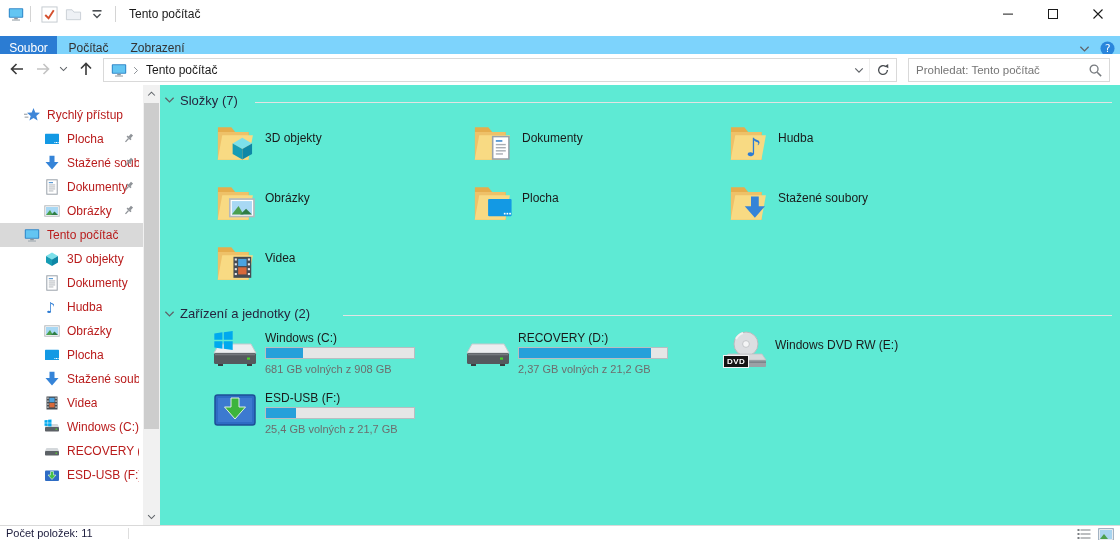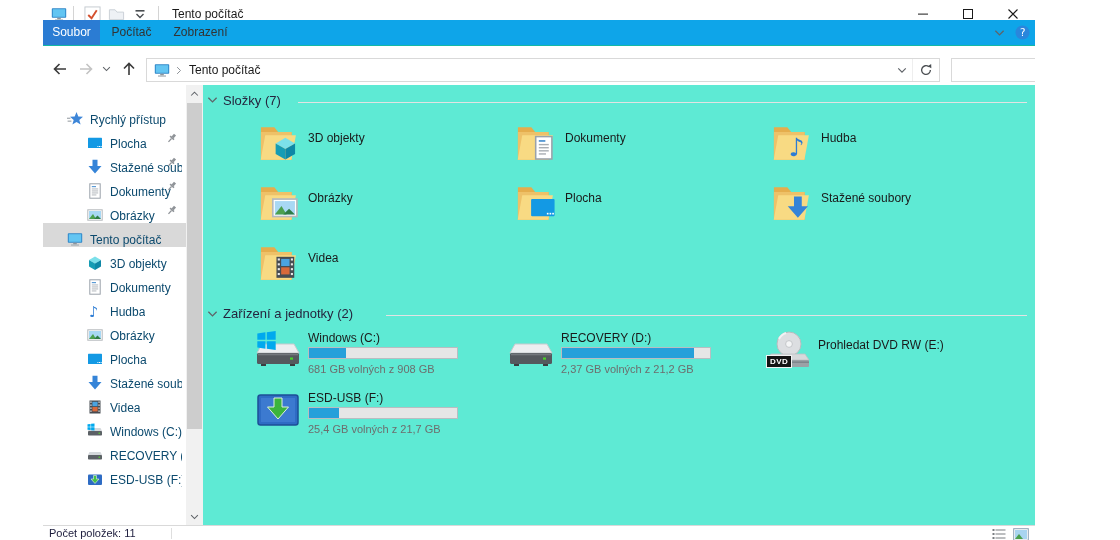--- a/index.html
+++ b/index.html
@@ -1,31 +1,31 @@
 <!DOCTYPE html>
 <html><head>
 <meta charset="utf-8">
 <style>
   html,body{margin:0;padding:0;background:#fff;}
-  .window{position:relative;width:992px;height:540px;background:#fff;
-          font-family:"Liberation Sans",sans-serif;overflow:hidden;color:#1a1a1a;margin-left:43px;}
+  .window{position:relative;width:1120px;height:540px;background:#fff;
+          font-family:"Liberation Sans",sans-serif;overflow:hidden;color:#1a1a1a;}
   button{font-family:inherit;}
   svg{display:block;}
 
   
   .titlebar{position:absolute;left:0;top:0;right:0;height:28px;display:flex;align-items:center;background:#fff;}
   .app-icon{margin-left:8px;}
   .qat-sep{width:1px;height:16px;background:#d4d4d4;margin:0 6px;}
   .qbtn{width:24px;height:24px;display:flex;align-items:center;justify-content:center;background:none;border:none;padding:0;}
   .title{font-size:12px;color:#1a1a1a;margin-left:7px;white-space:nowrap;}
   .wincontrols{position:absolute;right:0;top:0;height:28px;display:flex;}
   .wbtn{width:45px;height:28px;display:flex;align-items:center;justify-content:center;border:none;background:none;padding:0;}
 
   
-  .ribbon{position:absolute;top:20px;left:0;right:0;height:25px;border-bottom:1px solid #14b8a6;display:flex;background:#0ea5e9;}
+  .ribbon{position:absolute;top:36px;left:0;right:0;height:25px;border-bottom:1px solid #14b8a6;display:flex;background:#7dd3fc;}
   .rtab{font-size:12px;line-height:25px;text-align:center;color:#333;background:none;border:none;padding:0;}
   .rtab.active{background:#2b7cd3;color:#fff;}
   .tw1{width:57px}.tw2{width:63px}.tw3{width:75px}
   .ribbon-right{margin-left:auto;display:flex;align-items:center;gap:10px;padding-right:5px;}
   .rbtn{background:none;border:none;padding:0;display:flex;align-items:center;}
 
   
   .toolbar{position:absolute;top:54px;left:0;right:0;height:31px;border-bottom:1px solid #ececec;background:#fff;}
   .tbtn{position:absolute;background:none;border:none;padding:0;}
   .addr{position:absolute;left:103px;top:4px;width:794px;height:24px;border:1px solid #d9d9d9;
@@ -38,21 +38,21 @@
   .addr-div{width:1px;height:22px;background:#eeeeee;}
   .addr-refresh{width:26px;height:100%;display:flex;align-items:center;justify-content:center;background:none;border:none;padding:0;}
   .search{position:absolute;left:908px;top:4px;width:202px;height:24px;border:1px solid #d9d9d9;box-sizing:border-box;background:#fff;}
   .search input{width:168px;height:20px;border:none;outline:none;font-size:11.5px;color:#6a6a6a;
                 padding:1px 0 0 7px;font-family:inherit;background:transparent;}
   .search .sic{position:absolute;right:6px;top:4px;}
 
   
   .body{position:absolute;top:85px;left:0;right:0;bottom:15px;background:#fff;}
   .sidebar{position:absolute;left:0;top:0;bottom:0;width:143px;padding-top:18px;box-sizing:border-box;overflow:hidden;}
-  .srow{position:relative;height:24px;display:flex;align-items:flex-end;font-size:12px;color:#0c4a6e;cursor:default;white-space:nowrap;}
+  .srow{position:relative;height:24px;display:flex;align-items:center;font-size:12px;color:#b91c1c;cursor:default;white-space:nowrap;}
   .srow .sic{width:16px;height:16px;margin-right:7px;flex:none;}
   .root .sic{margin-left:24px;}
   .child .sic{margin-left:44px;}
   .selected{background:#d9d9d9;}
   .slabel{overflow:hidden;max-width:72px;text-overflow:clip;}
   .root .slabel{max-width:92px;}
   .pin{position:absolute;right:8px;top:6px;}
 
   .vscroll{position:absolute;left:143px;top:0;bottom:0;width:17px;background:#f1f1f1;}
   .sarrow{position:absolute;left:0;width:17px;height:17px;background:#f1f1f1;border:none;padding:0;
@@ -363,20 +363,21 @@
         <div class="addr-div"></div>
         <button class="addr-refresh">
           <svg width="14" height="14">
               <use href="#sym-refresh"></use>
             </svg>
         </button>
       </div>
     </div>
 
     <div class="search">
+      <input type="text" placeholder="Prohledat: Tento počítač" style="">
       <svg class="sic" width="15" height="15">
           <use href="#sym-search"></use>
         </svg>
     </div>
   </div>
 
   <div class="body">
 
     <div class="sidebar">
       <div class="srow root">
@@ -595,21 +596,21 @@
           <div class="dbar-fill" style="width: 89%;"></div>
         </div>
         <span class="dcap">2,37 GB volných z 21,2 GB</span>
       </div>
 
       <div class="dtile" style="left:560px;top:243px">
         <svg class="dicon" width="46" height="40" viewBox="0 0 46 40">
           <use href="#sym-dvddrive"></use>
           </svg>
         <span class="dvd-badge">DVD</span>
-        <span class="dlabel solo">Prohledat DVD RW (E:)</span>
+        <span class="dlabel solo">Windows DVD RW (E:)</span>
       </div>
 
       <div class="dtile" style="left:50px;top:303px">
         <svg class="dicon" width="46" height="40" viewBox="0 0 46 40">
           <use href="#sym-esd"></use>
           </svg>
         <span class="dlabel">ESD-USB (F:)</span>
         <div class="dbar">
           <div class="dbar-fill" style="width: 20%;"></div>
         </div>

